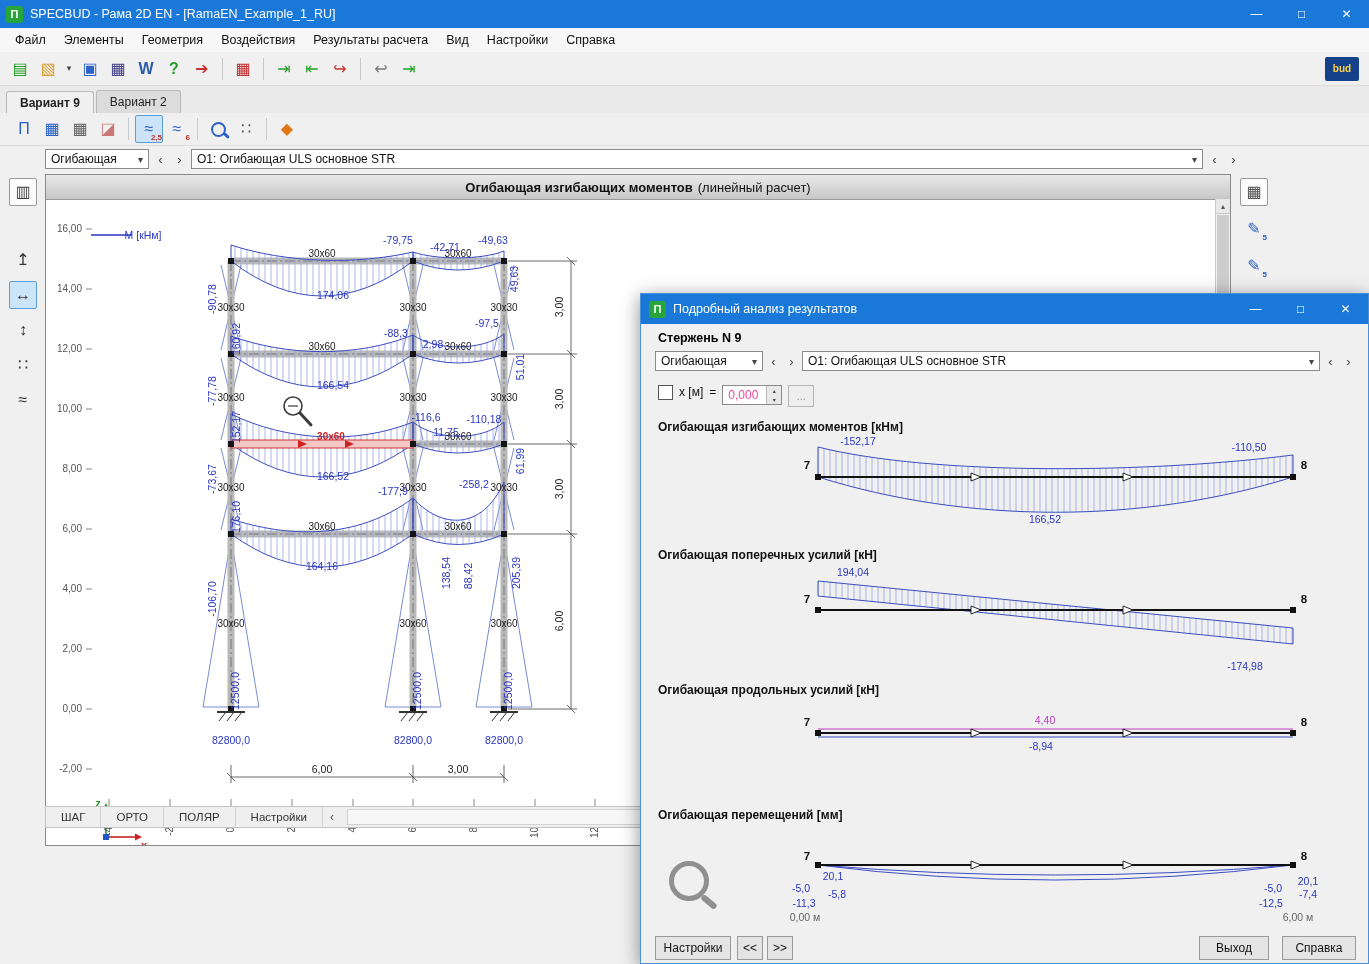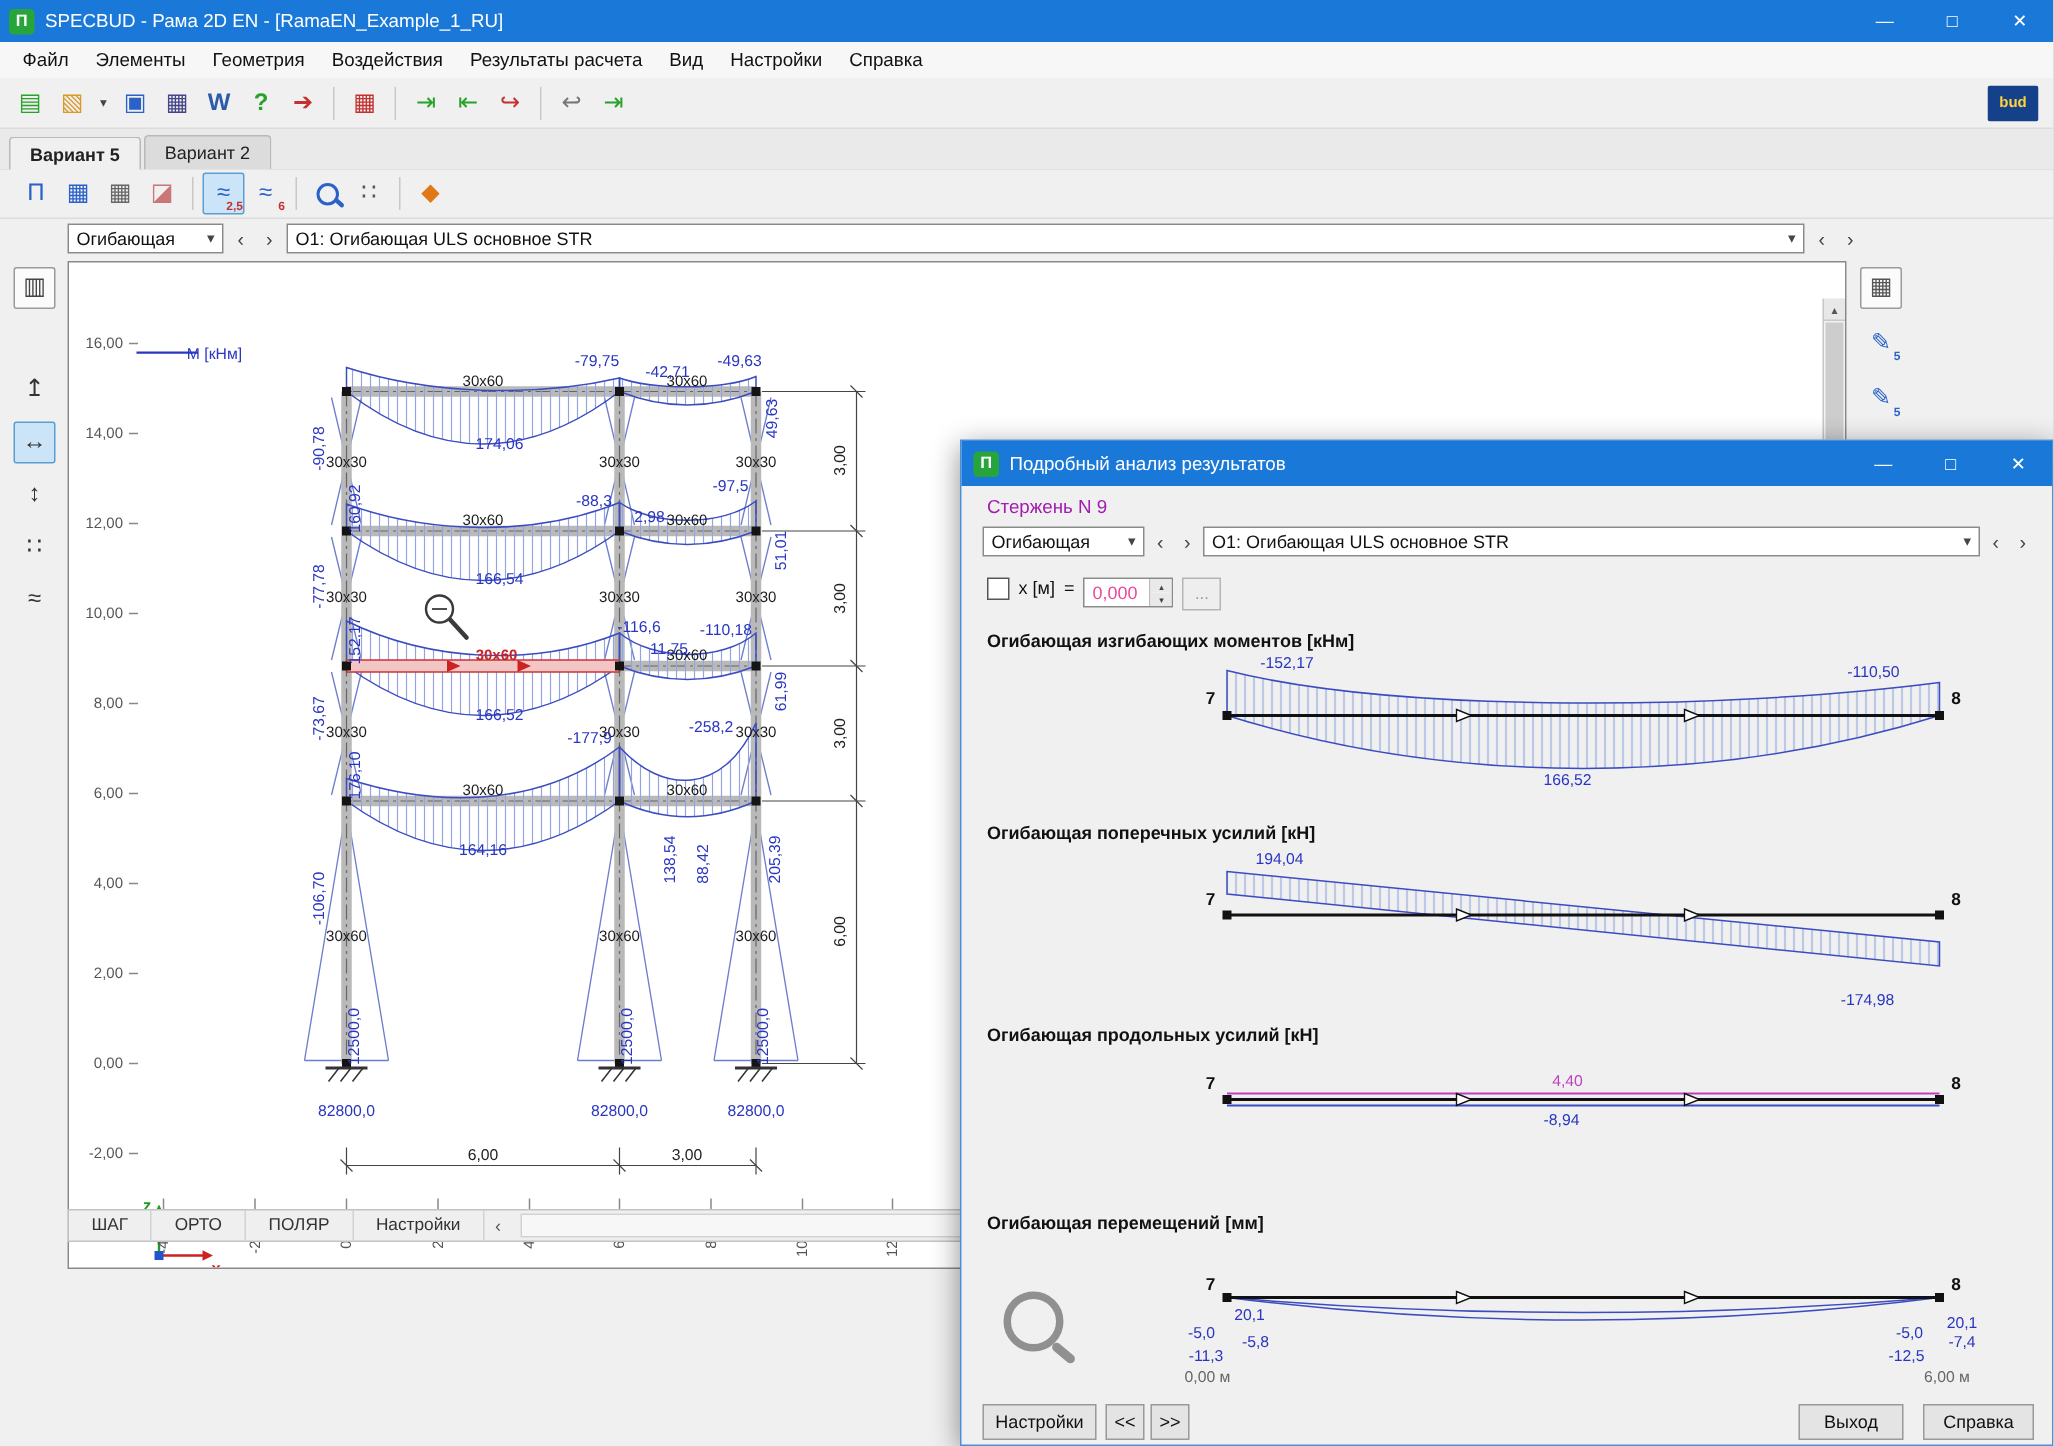--- a/index.html
+++ b/index.html
@@ -59,21 +59,21 @@
   .sb-item{padding:0 15px;border-right:1px solid #d2d2d2;height:100%;display:flex;align-items:center;}
   .sb-arrow{padding:0 7px;color:#555;font-size:12px;}
   .hscroll{flex:1;height:14px;background:#f7f7f7;border:1px solid #d2d2d2;margin:0 6px;position:relative;}
   .hscroll .thumb{position:absolute;left:38%;width:44%;top:0;bottom:0;background:#cfcfcf;}
 
   
   .dialog{position:absolute;left:640px;top:293px;width:729px;height:671px;background:#f0f0f0;border:1px solid #4a90d9;box-shadow:0 4px 18px rgba(0,0,0,.45);box-sizing:border-box;}
   .dialog .titlebar2{height:30px;background:#1a79d8;color:#fff;display:flex;align-items:center;padding-left:8px;font-size:12.5px;}
   .dialog .win-btn{height:30px;}
   .dialog-body{position:absolute;top:30px;left:0;right:0;bottom:0;}
-  .member-label{position:absolute;left:17px;top:7px;font-size:12.5px;font-weight:normal;color:#a21caf;}
+  .member-label{position:absolute;left:17px;top:7px;font-size:12.5px;font-weight:bold;color:#000000;}
   .drow1{position:absolute;left:14px;top:27px;right:12px;display:flex;align-items:center;gap:3px;}
   .drow1 .combo.small{width:108px;}
   .drow1 .combo.wide{flex:1;width:auto;}
   .drow2{position:absolute;left:17px;top:61px;display:flex;align-items:flex-start;gap:6px;font-size:12px;color:#111;}
   .checkbox{width:13px;height:13px;border:1px solid #555;background:#fff;}
   .spin{width:60px;height:20px;border:1px solid #8a8a8a;background:#fff;display:flex;box-sizing:border-box;}
   .spin .v{flex:1;font-size:12px;display:flex;align-items:center;padding-left:5px;color:#ec4899;}
   .spin .btns{width:14px;display:flex;flex-direction:column;border-left:1px solid #bbb;}
   .spin .btns span{flex:1;font-size:6px;display:flex;align-items:center;justify-content:center;background:#e9e9e9;color:#444;}
   .dots-btn{width:24px;height:20px;background:#eee;border:1px solid #b5b5b5;color:#999;font-size:11px;display:flex;align-items:center;justify-content:center;}
@@ -167,21 +167,21 @@
       </span>
       <span class="tool">
         <span class="tg" style="color: rgb(40, 162, 40);">⇥</span>
       </span>
       <span class="tool logo">
         <span class="tg" style="color: rgb(255, 210, 62);">bud</span>
       </span>
     </div>
 
   <div class="tabrow">
-    <span class="tab active">Вариант 5</span>
+    <span class="tab active">Вариант 9</span>
     <span class="tab">Вариант 2</span>
   </div>
 
   <div class="toolbar toolbar2">
       <span class="tool">
         <span class="tg" style="color: rgb(42, 98, 201);">Π</span>
       </span>
       <span class="tool">
         <span class="tg" style="color: rgb(42, 98, 201);">▦</span>
       </span>
@@ -260,20 +260,24 @@
       <span class="tool">
         <span class="tg" style="color: rgb(42, 98, 201);">✎</span>
         <span class="tbadge" style="color: rgb(42, 98, 201);">5</span>
       </span>
       <span class="tool ttxt">
         <span class="tg" style="color: rgb(42, 98, 201);">С10</span>
       </span>
     </div>
 
   <div class="canvas">
+    <div class="canvas-header">
+      <span class="b">Огибающая изгибающих моментов</span>
+      <span>(линейный расчет)</span>
+    </div>
 
     <svg class="canvas-svg" width="1170" height="646" viewBox="0 0 1170 646">
       <defs>
         <pattern id="vh0" width="6" height="12" patternUnits="userSpaceOnUse">
           <path d="M3 0V12" stroke="#93a4de" stroke-width="0.8"></path>
         </pattern>
       </defs>
 
       <path d="M40 30h6M40 90h6M40 150h6M40 210h6M40 270h6M40 330h6M40 390h6M40 450h6M40 510h6M40 570h6" stroke="#888" fill="none"></path>
       <path d="M63 600v8M124 600v8M185 600v8M246 600v8M307 600v8M367 600v8M428 600v8M489 600v8M549 600v8" stroke="#888" fill="none"></path>

